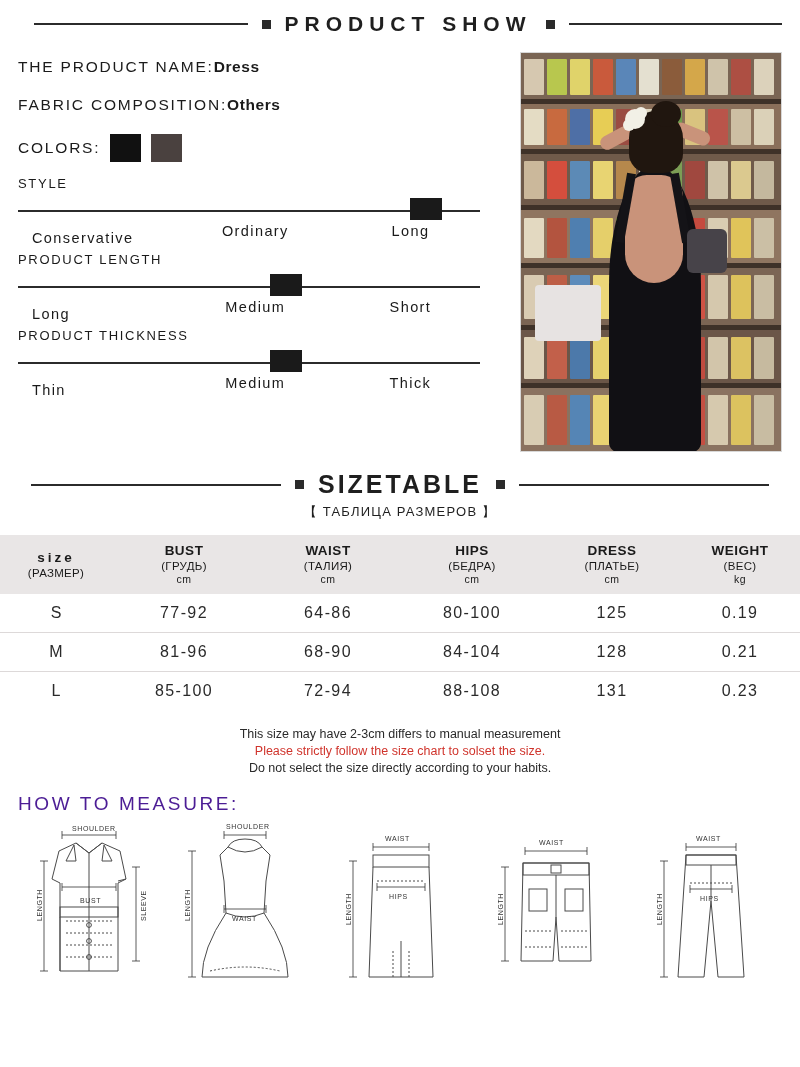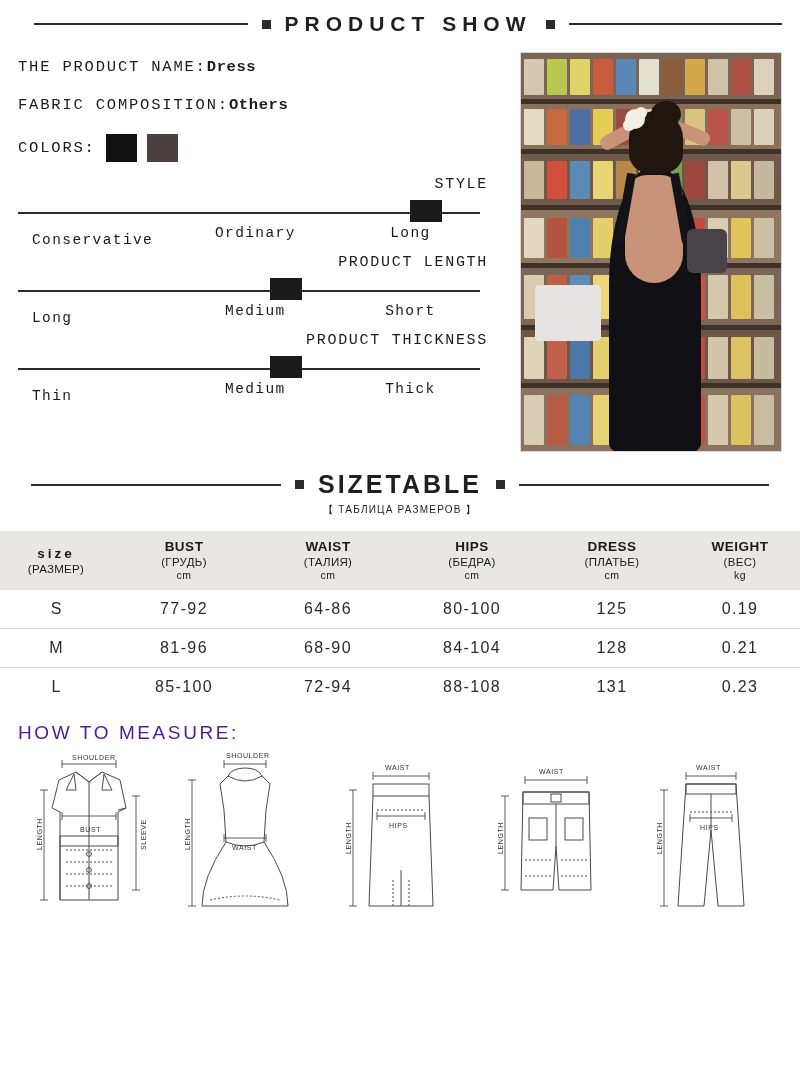--- a/index.html
+++ b/index.html
@@ -24,34 +24,34 @@
   .dash-sq { width: 9px; height: 9px; background: #2b2b2b; flex: 0 0 auto; }
   .sec-title {
     font-size: 21px; letter-spacing: 6px; font-weight: 700; color: #1f1f1f;
     white-space: nowrap;
   }
   .sec-title.big { font-size: 25px; letter-spacing: 3px; }
 
   
   #product-show-head { padding: 12px 18px 0 34px; }
 
-  .top-body { display: flex; padding: 16px 18px 0 18px; gap: 28px; font-family: Liberation Mono, monospace; }
+  .top-body { display: flex; padding: 16px 18px 0 18px; gap: 28px; }
   .info-col { width: 470px; flex: 0 0 470px; padding-top: 6px; }
   .photo-col { flex: 1 1 auto; display: flex; justify-content: flex-end; }
 
   .info-line { font-size: 15.5px; letter-spacing: 1.6px; margin: 0 0 20px 0; color: #1b1b1b; }
   .info-line .lbl { letter-spacing: 1.8px; }
   .info-line .val { font-weight: 700; letter-spacing: 0.6px; }
 
   .colors-row { display: flex; align-items: center; gap: 10px; margin-bottom: 14px; }
   .colors-row .lbl { font-size: 15.5px; letter-spacing: 1.8px; }
   .swatch { width: 31px; height: 28px; display: inline-block; }
 
   .scale-block { margin-bottom: 6px; }
-  .scale-title { font-size: 15px; letter-spacing: 1.7px; margin-bottom: 2px; text-align: right; }
+  .scale-title { font-size: 13px; letter-spacing: 1.7px; margin-bottom: 2px; }
   .scale-bar-wrap { position: relative; height: 30px; }
   .scale-bar { position: absolute; left: 0; right: 8px; top: 17px; height: 2px; background: #2b2b2b; }
   .marker { position: absolute; top: 5px; width: 32px; height: 22px; background: #1a1a1a; }
   .scale-labels { display: flex; font-size: 14.5px; letter-spacing: 1.4px; }
   .scale-labels span { text-align: center; }
   .scale-labels span:nth-child(1) { width: 34%; text-align: left; padding-left: 14px; margin-top: 7px; }
   .scale-labels span:nth-child(2) { width: 33%; }
   .scale-labels span:nth-child(3) { width: 33%; }
 
   .photo { width: 262px; height: 400px; border: 1px solid #d8d8d8; position: relative; overflow: hidden; background: #2a2320; }
@@ -73,21 +73,21 @@
   .hair { position: absolute; left: 108px; top: 58px; width: 54px; height: 62px; background: #20160f; border-radius: 28px 28px 20px 20px; }
   .bun { position: absolute; left: 130px; top: 48px; width: 30px; height: 26px; background: #20160f; border-radius: 50%; }
   .flower { position: absolute; left: 104px; top: 56px; width: 20px; height: 20px; background: #f2f0e6; border-radius: 50%; box-shadow: 6px -6px 0 -4px #f2f0e6, -6px 6px 0 -4px #f2f0e6; }
   .armL { position: absolute; left: 78px; top: 78px; width: 34px; height: 14px; background: #c9937a; border-radius: 8px; transform: rotate(-28deg); }
   .armR { position: absolute; left: 152px; top: 74px; width: 38px; height: 14px; background: #c9937a; border-radius: 8px; transform: rotate(22deg); }
   .bag { position: absolute; left: 166px; top: 176px; width: 40px; height: 44px; background: #474349; border-radius: 6px; }
   .basket { position: absolute; left: 14px; top: 232px; width: 66px; height: 56px; background: #e7e3e2; border-radius: 4px; }
 
   
   #sizetable-head { padding: 18px 18px 0 18px; }
-  .sec-sub { text-align: center; font-size: 10px; letter-spacing: 1.2px; margin-top: 4px; color: #1f1f1f; }
+  .sec-sub { text-align: center; font-size: 13px; letter-spacing: 1.2px; margin-top: 4px; color: #1f1f1f; }
 
   table.size {
     width: 100%;
     border-collapse: collapse;
     margin-top: 14px;
     font-size: 15px;
   }
   table.size thead th {
     background: #e9e6e6;
     padding: 8px 2px 9px 2px;
@@ -389,20 +389,25 @@
         <td class="sizecell">L</td>
         <td>85-100</td>
         <td>72-94</td>
         <td>88-108</td>
         <td>131</td>
         <td>0.23</td>
       </tr>
     </tbody>
   </table>
 
+  <div class="notes">
+    <div class="note1">This size may have 2-3cm differs to manual measurement</div>
+    <div class="note2" style="color: rgb(208, 52, 44);">Please strictly follow the size chart to solset the size.</div>
+    <div class="note3">Do not select the size directly according to your habits.</div>
+  </div>
 
   <div class="htm-title">HOW TO MEASURE:</div>
 
   <div class="figs">
 
     <div class="fig">
       <svg viewBox="0 0 150 180">
         <g fill="none" stroke="#4a4a4a" stroke-width="1">
           <path d="M45 30 L62 22 L75 32 L88 22 L106 30 L112 58 L104 62 L104 150 L46 150 L46 62 L38 58 Z"></path>
           <path d="M62 22 L75 32 L88 22"></path>

